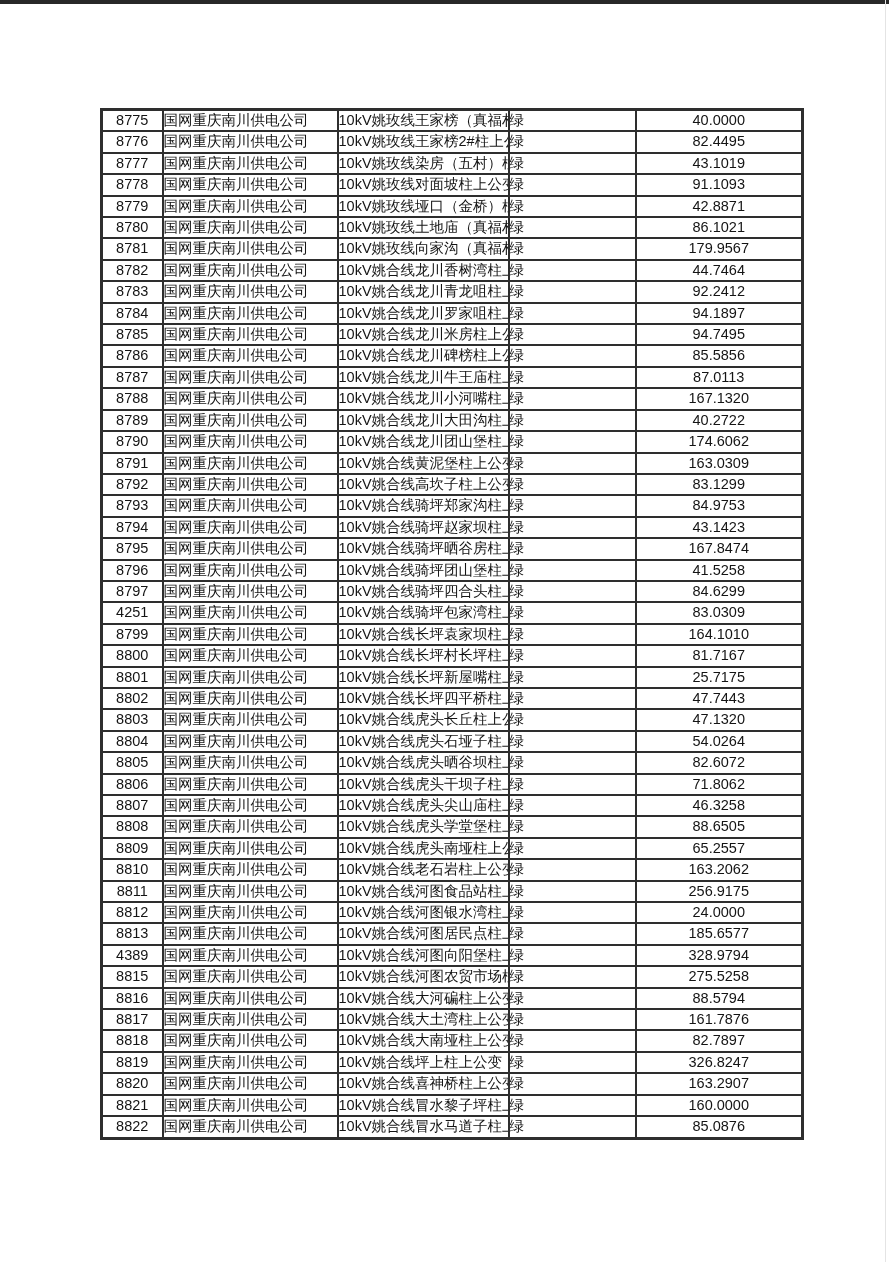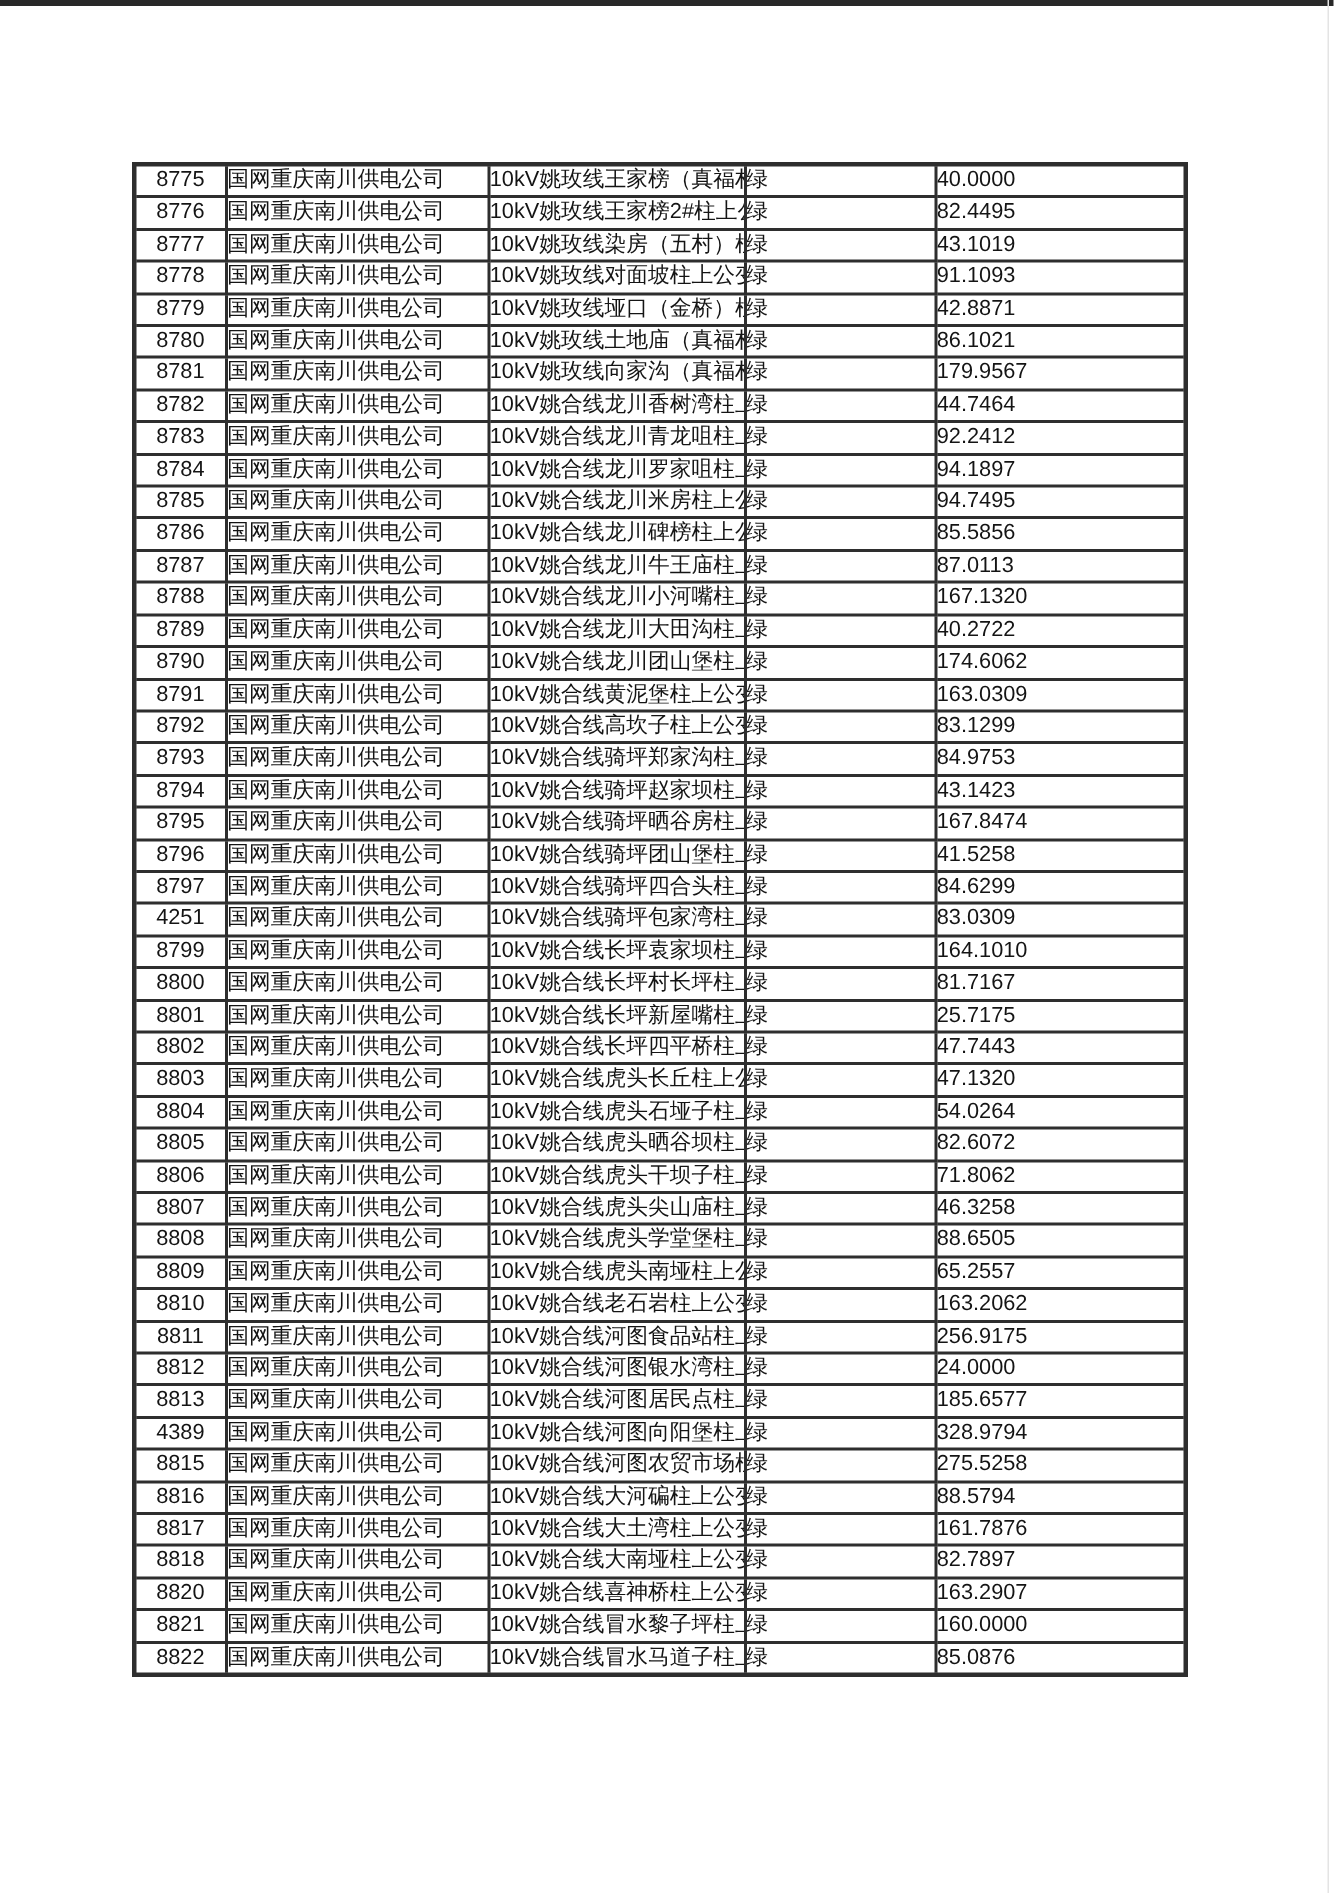--- a/index.html
+++ b/index.html
@@ -19,42 +19,42 @@
     background: #282828;
   }
   .right-edge-line {
     position: absolute;
     top: 0; left: 885px;
     width: 1px; height: 1262px;
     background: #e4e4e4;
   }
   table.data-table {
     position: absolute;
-    left: 88px; top: 108px;
+    left: 100px; top: 108px;
     width: 701px;
     border-collapse: collapse;
     table-layout: fixed;
     border: 3px solid #2e2e2e;
   }
   table.data-table td {
     border: 2px solid #2e2e2e;
     height: 19.4px;
     padding: 0;
     font-size: 14.5px;
     line-height: 19.4px;
     color: #141414;
     white-space: nowrap;
     overflow: hidden;
     vertical-align: middle;
   }
   td.c-no     { text-align: center; font-size: 15px; }
   td.c-company{ padding-left: 5px; }
   td.c-line   { padding-left: 7px; }
   td.c-status { padding-left: 3px; }
-  td.c-value  { text-align: left; font-size: 15px; margin-top: 26px; }
+  td.c-value  { text-align: center; font-size: 15px; margin-top: 26px; }
 </style>
 </head>
 <body>
 
 <div class="page">
   <div class="top-bar"></div>
   <div class="right-edge-line"></div>
 
   <table class="data-table">
     <colgroup>
@@ -367,20 +367,27 @@
       <td class="c-value">161.7876</td>
     </tr>
         <tr>
       <td class="c-no">8818</td>
       <td class="c-company">国网重庆南川供电公司</td>
       <td class="c-line">10kV姚合线大南垭柱上公变</td>
       <td class="c-status">绿</td>
       <td class="c-value">82.7897</td>
     </tr>
         <tr>
+      <td class="c-no">8819</td>
+      <td class="c-company">国网重庆南川供电公司</td>
+      <td class="c-line">10kV姚合线坪上柱上公变</td>
+      <td class="c-status">绿</td>
+      <td class="c-value">326.8247</td>
+    </tr>
+        <tr>
       <td class="c-no">8820</td>
       <td class="c-company">国网重庆南川供电公司</td>
       <td class="c-line">10kV姚合线喜神桥柱上公变</td>
       <td class="c-status">绿</td>
       <td class="c-value">163.2907</td>
     </tr>
         <tr>
       <td class="c-no">8821</td>
       <td class="c-company">国网重庆南川供电公司</td>
       <td class="c-line">10kV姚合线冒水黎子坪柱上</td>

